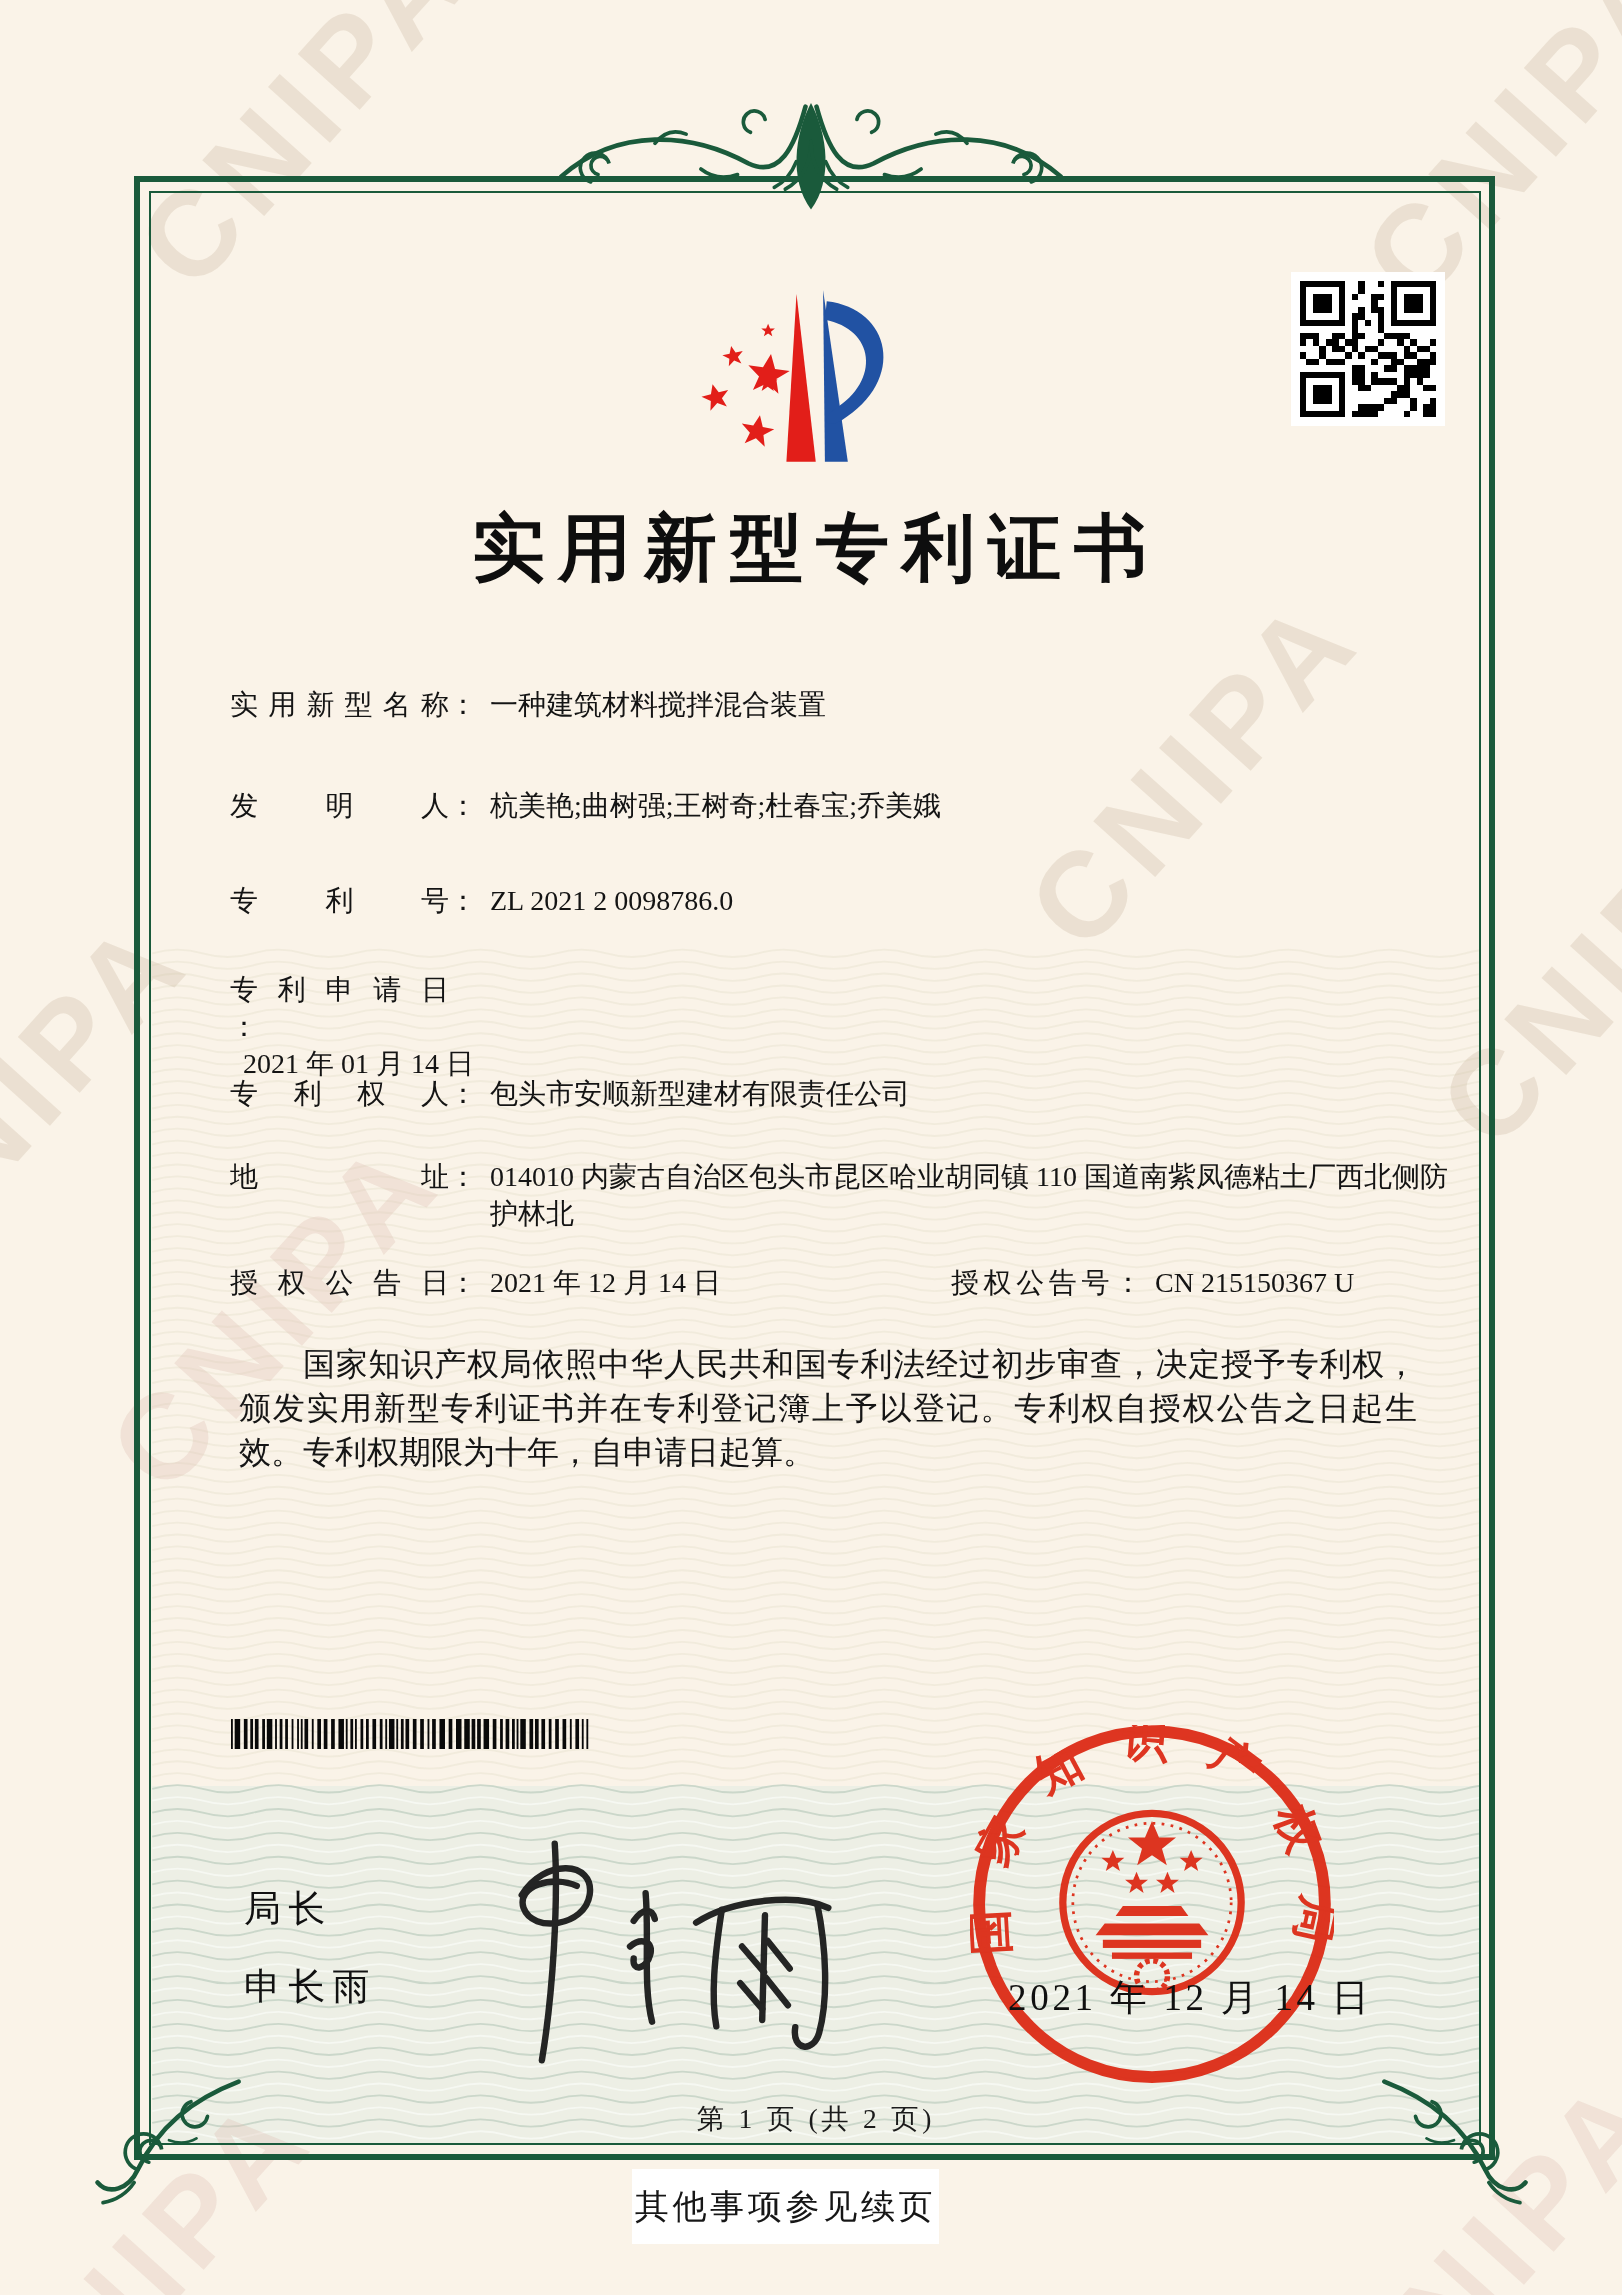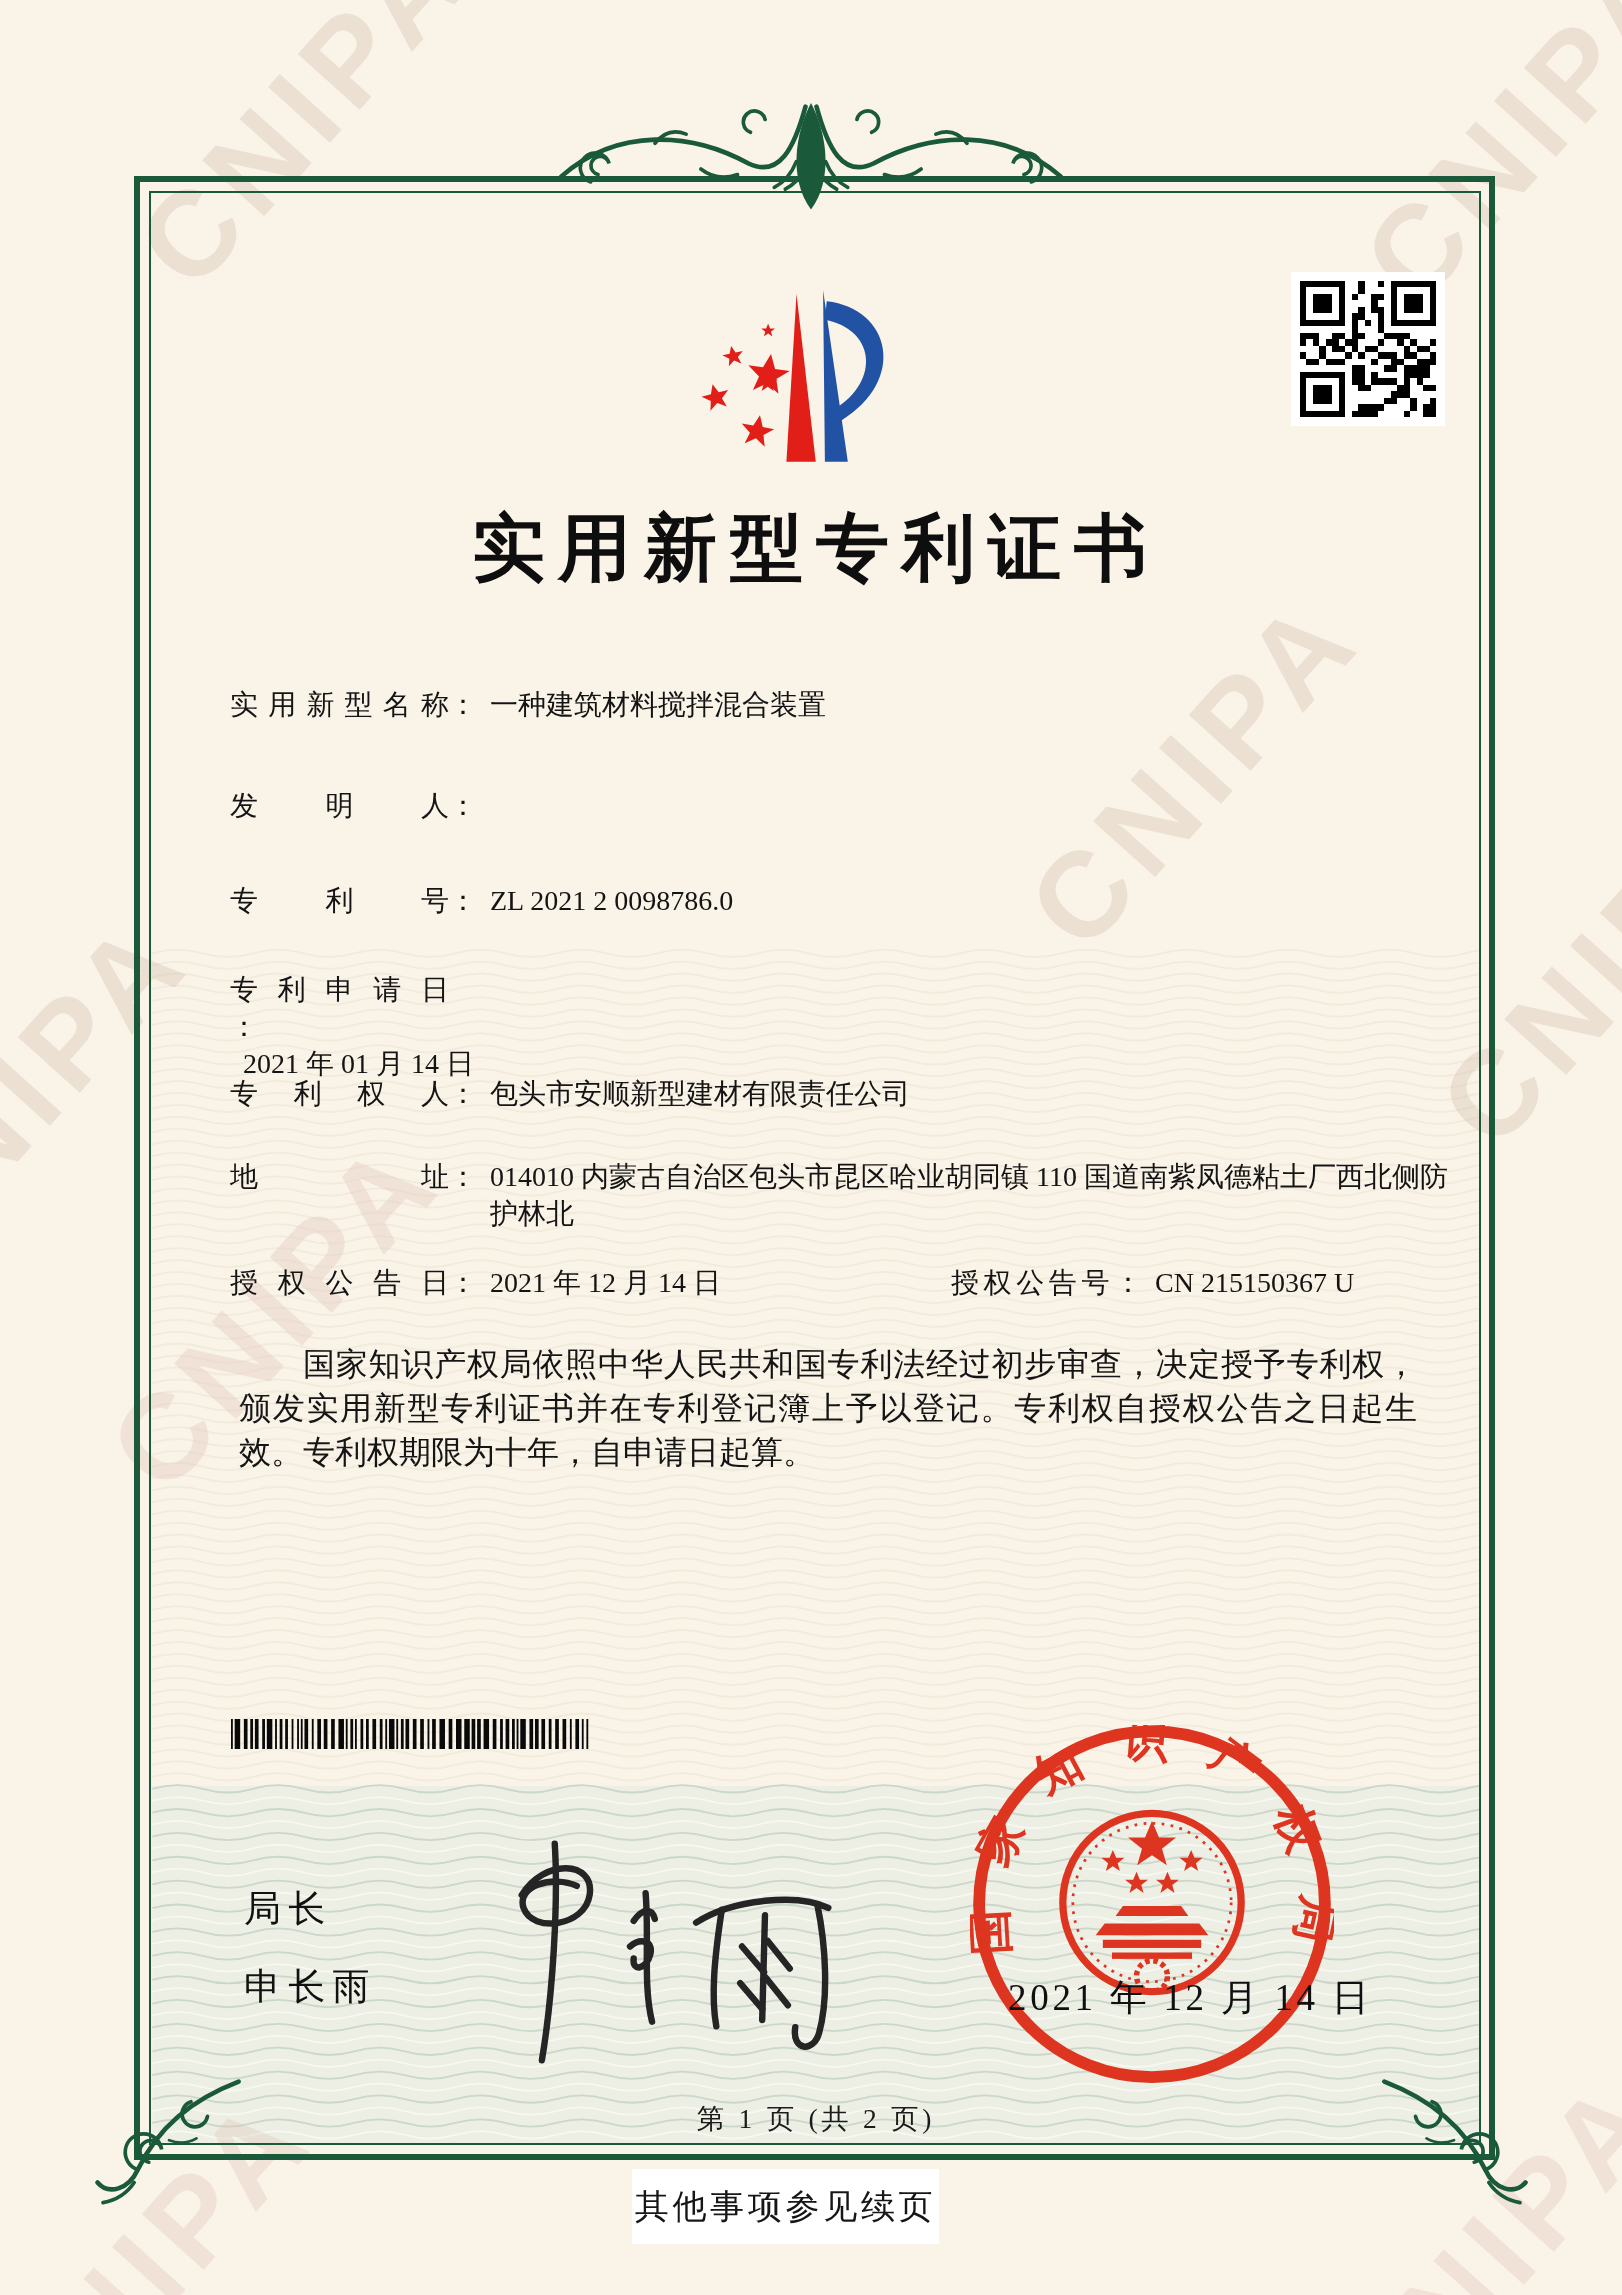--- a/index.html
+++ b/index.html
@@ -462,20 +462,21 @@
   <div class="title">实用新型专利证书</div>
 
   <div class="row" style="top:687px;">
     <span class="lbl">实用新型名称</span>
       <span class="colon">：</span>
     <span class="val">一种建筑材料搅拌混合装置</span>
   </div>
   <div class="row" style="top:788px;">
     <span class="lbl">发明人</span>
       <span class="colon">：</span>
+    <span class="val">杭美艳;曲树强;王树奇;杜春宝;乔美娥</span>
   </div>
   <div class="row" style="top:883px;">
     <span class="lbl">专利号</span>
       <span class="colon">：</span>
     <span class="val">ZL 2021 2 0098786.0</span>
   </div>
   <div class="row" style="top:972px;flex-direction:column;">
     <span class="lbl">专利申请日</span>
       <span class="colon">：</span>
     <span class="val">2021 年 01 月 14 日</span>

